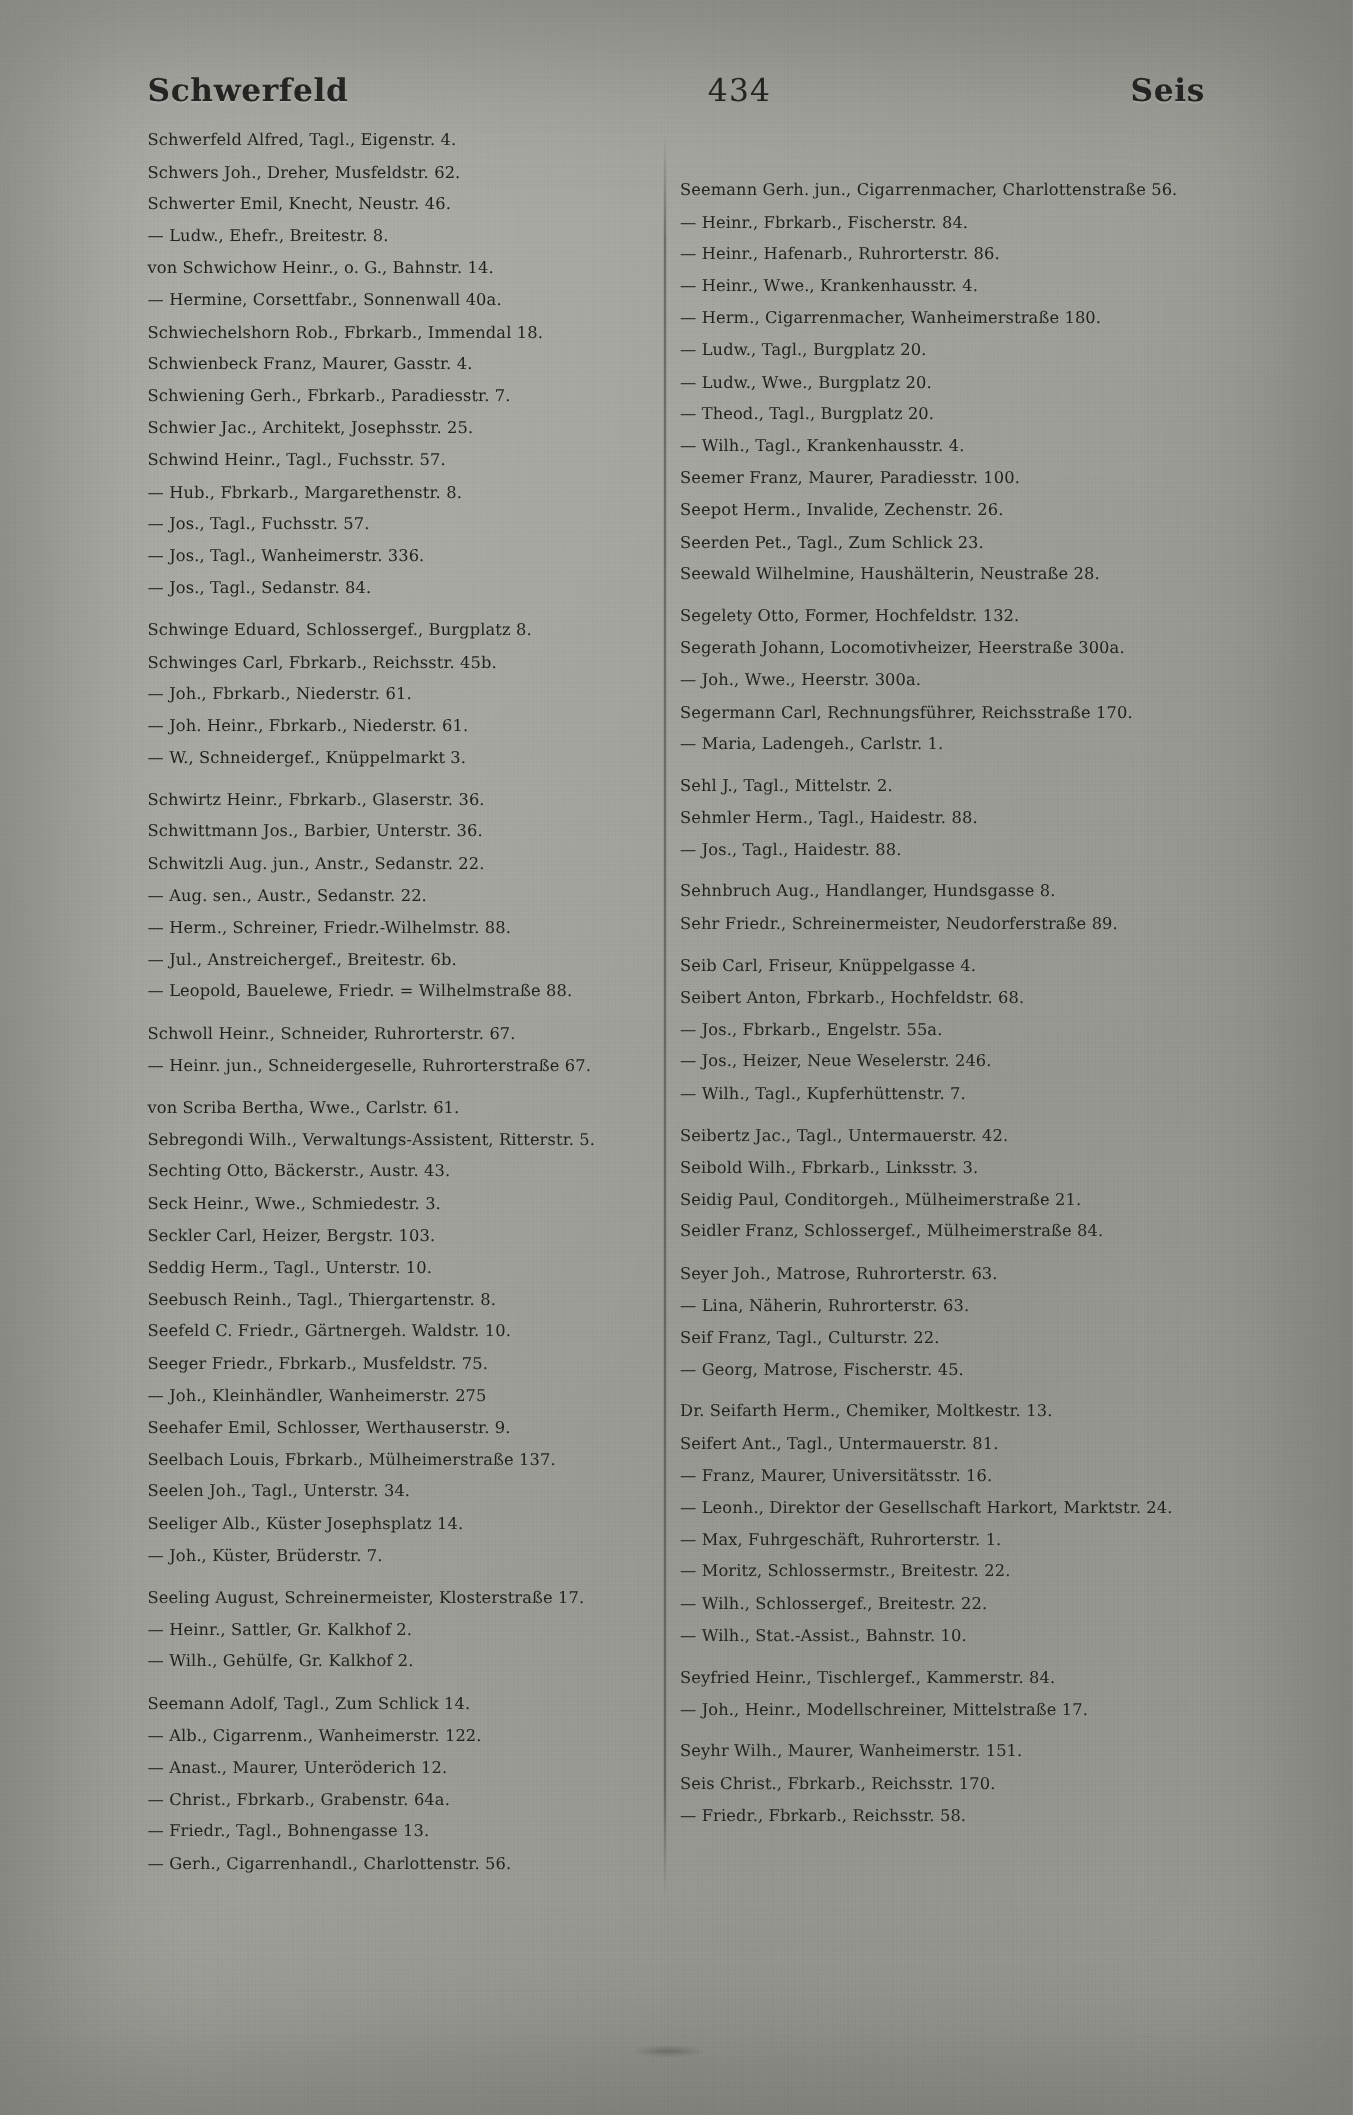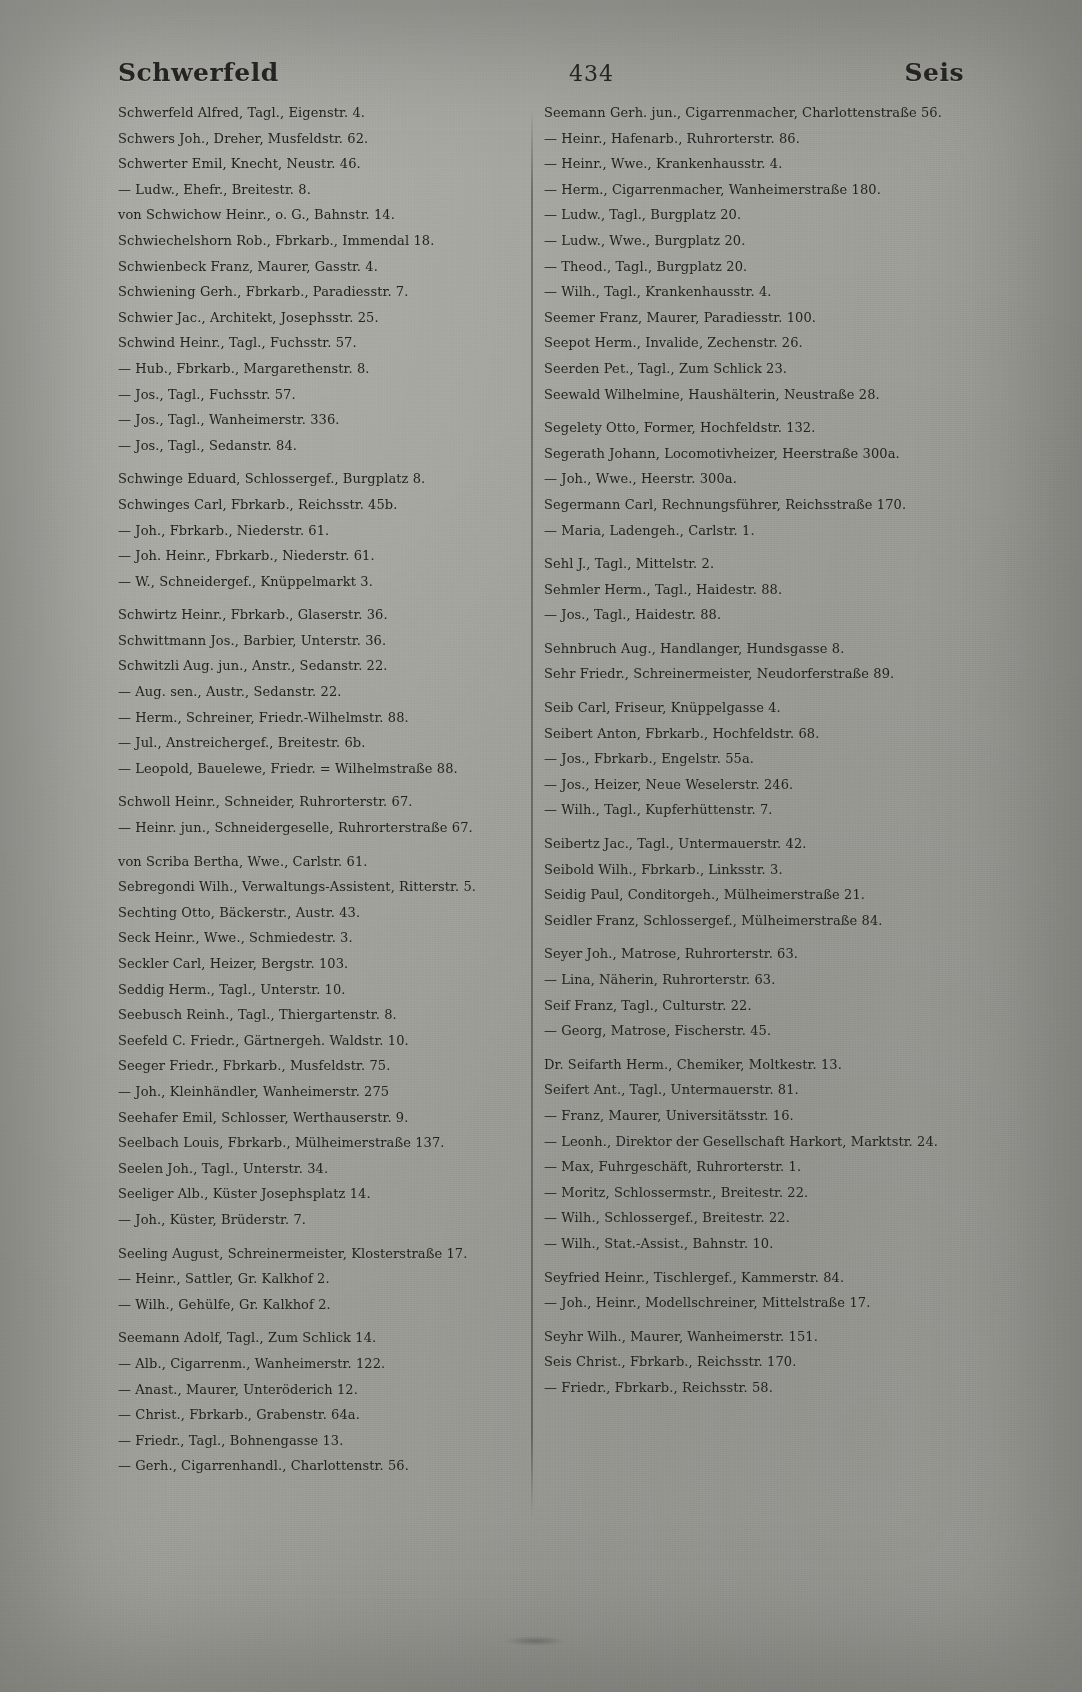--- a/index.html
+++ b/index.html
@@ -59,41 +59,41 @@
     font-family: "DejaVu Serif", serif;
   }
   .runhead .side {
     font-size: 25px;
     font-weight: bold;
     letter-spacing: 0.5px;
     font-style: normal;
     text-shadow: 0 1px 0 rgba(255,255,255,0.18);
   }
   .runhead .pageno {
-    font-size: 22px;
+    font-size: 25px;
     letter-spacing: 1px;
   }
 
   
   .columns {
     position: absolute;
     top: 100px;
     left: 118px;
     width: 852px;
     height: 1480px;
     display: flex;
     gap: 26px;
   }
   .col {
     width: 400px;
     font-size: 13px;
     line-height: 25.6px;
     letter-spacing: 0.1px;
   }
-  .col.right { width: 412px; }
+  .col.right { width: 412px; margin-top: 40px; }
 
   .rule {
     position: absolute;
     top: 108px;
     left: 531px;
     width: 2px;
     height: 1410px;
     background: linear-gradient(to bottom, rgba(40,40,38,0.0), rgba(40,40,38,0.45) 6%, rgba(40,40,38,0.45) 94%, rgba(40,40,38,0.0));
   }
 
@@ -134,20 +134,21 @@
 
   <div class="rule"></div>
 
   <div class="columns">
     <div class="col left" id="col-left">
         <p class="entry">Schwerfeld Alfred, Tagl., Eigenstr. 4.</p>
         <p class="entry">Schwers Joh., Dreher, Musfeldstr. 62.</p>
         <p class="entry">Schwerter Emil, Knecht, Neustr. 46.</p>
         <p class="entry">— Ludw., Ehefr., Breitestr. 8.</p>
         <p class="entry">von Schwichow Heinr., o. G., Bahnstr. 14.</p>
+        <p class="entry">— Hermine, Corsettfabr., Sonnenwall 40a.</p>
         <p class="entry">Schwiechelshorn Rob., Fbrkarb., Immendal 18.</p>
         <p class="entry">Schwienbeck Franz, Maurer, Gasstr. 4.</p>
         <p class="entry">Schwiening Gerh., Fbrkarb., Paradiesstr. 7.</p>
         <p class="entry">Schwier Jac., Architekt, Josephsstr. 25.</p>
         <p class="entry">Schwind Heinr., Tagl., Fuchsstr. 57.</p>
         <p class="entry">— Hub., Fbrkarb., Margarethenstr. 8.</p>
         <p class="entry">— Jos., Tagl., Fuchsstr. 57.</p>
         <p class="entry">— Jos., Tagl., Wanheimerstr. 336.</p>
         <p class="entry">— Jos., Tagl., Sedanstr. 84.</p>
         <p class="entry gap">Schwinge Eduard, Schlossergef., Burgplatz 8.</p>
@@ -184,20 +185,21 @@
         <p class="entry">— Wilh., Gehülfe, Gr. Kalkhof 2.</p>
         <p class="entry gap">Seemann Adolf, Tagl., Zum Schlick 14.</p>
         <p class="entry">— Alb., Cigarrenm., Wanheimerstr. 122.</p>
         <p class="entry">— Anast., Maurer, Unteröderich 12.</p>
         <p class="entry">— Christ., Fbrkarb., Grabenstr. 64a.</p>
         <p class="entry">— Friedr., Tagl., Bohnengasse 13.</p>
         <p class="entry">— Gerh., Cigarrenhandl., Charlottenstr. 56.</p>
       </div>
     <div class="col right" id="col-right">
         <p class="entry">Seemann Gerh. jun., Cigarrenmacher, Charlottenstraße 56.</p>
+        <p class="entry">— Heinr., Fbrkarb., Fischerstr. 84.</p>
         <p class="entry">— Heinr., Hafenarb., Ruhrorterstr. 86.</p>
         <p class="entry">— Heinr., Wwe., Krankenhausstr. 4.</p>
         <p class="entry">— Herm., Cigarrenmacher, Wanheimerstraße 180.</p>
         <p class="entry">— Ludw., Tagl., Burgplatz 20.</p>
         <p class="entry">— Ludw., Wwe., Burgplatz 20.</p>
         <p class="entry">— Theod., Tagl., Burgplatz 20.</p>
         <p class="entry">— Wilh., Tagl., Krankenhausstr. 4.</p>
         <p class="entry">Seemer Franz, Maurer, Paradiesstr. 100.</p>
         <p class="entry">Seepot Herm., Invalide, Zechenstr. 26.</p>
         <p class="entry">Seerden Pet., Tagl., Zum Schlick 23.</p>

